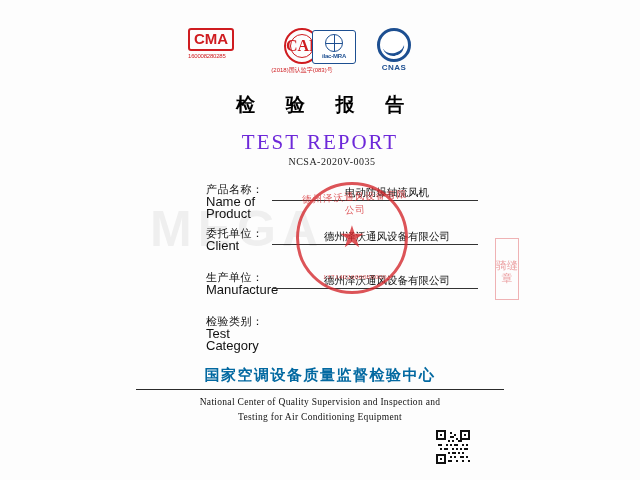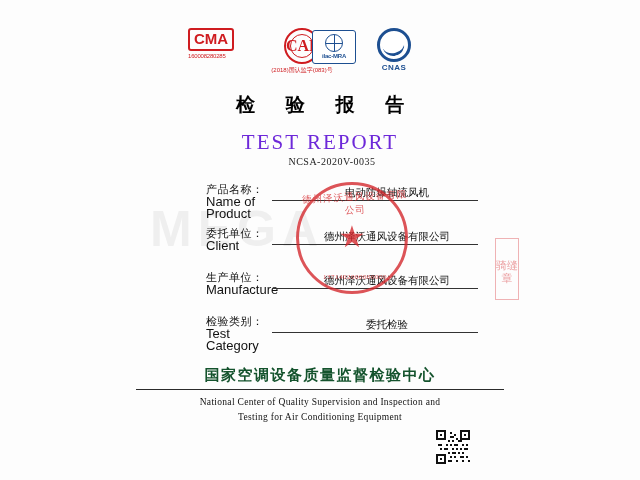--- a/index.html
+++ b/index.html
@@ -369,21 +369,21 @@
     left: 0;
     top: 366px;
     width: 640px;
     text-align: center;
   }
   .footer .org-cn {
     font-family: "Liberation Serif", serif;
     font-size: 15px;
     font-weight: bold;
     letter-spacing: 1.5px;
-    color: #14532d;
+    color: #0369a1;
   }
   .footer .rule {
     width: 368px;
     height: 1px;
     background: #2b2b2b;
     margin: 4px auto 5px auto;
   }
   .footer .org-en1,
   .footer .org-en2 {
     font-family: "Liberation Serif", serif;
@@ -473,23 +473,20 @@
       </div>
       <div class="value-wrap">
         <span class="value">德州泽沃通风设备有限公司</span>
       </div>
     </div>
 
     <div class="field">
       <div class="labels">
         <div class="lab-cn">检验类别：</div>
         <div class="lab-en">Test Category</div>
-      </div>
-      <div class="value-wrap">
-        <span class="value">委托检验</span>
       </div>
     </div>
 
   </div>
 
   <div class="seal">
     <div class="arc-top">德州泽沃通风设备有限公司</div>
     <div class="star">★</div>
     <div class="arc-bottom">1371402000000000</div>
   </div>

